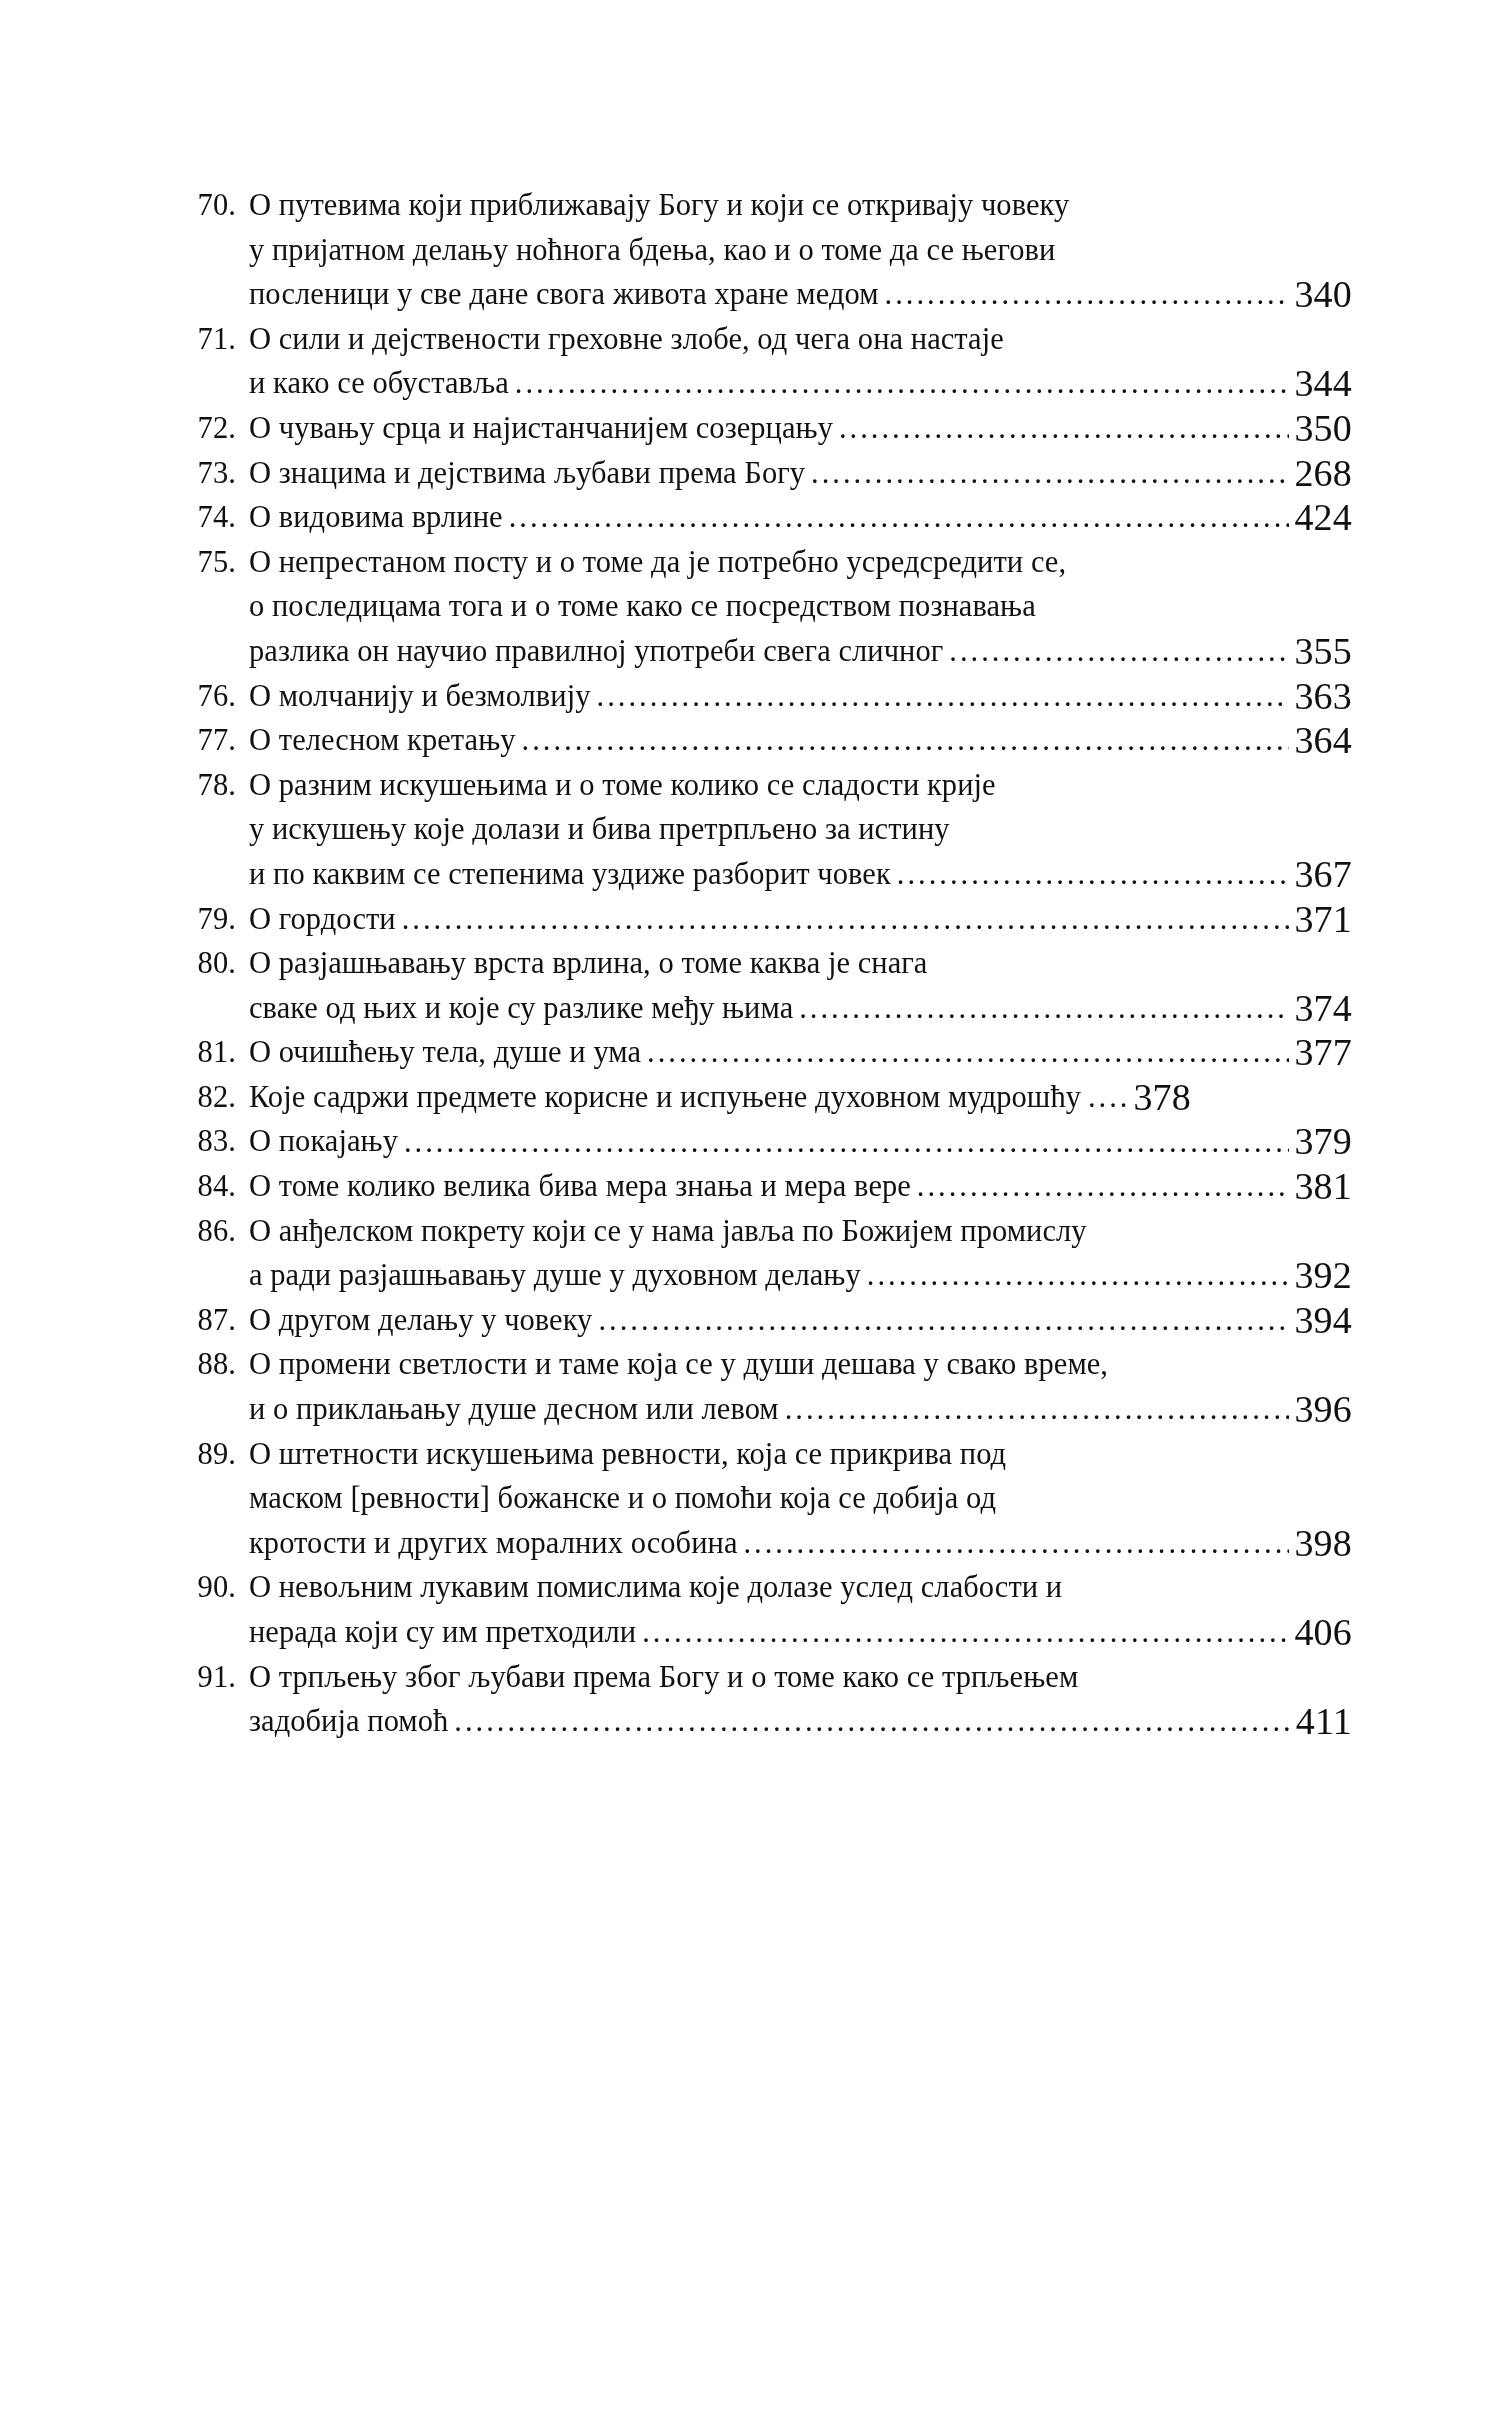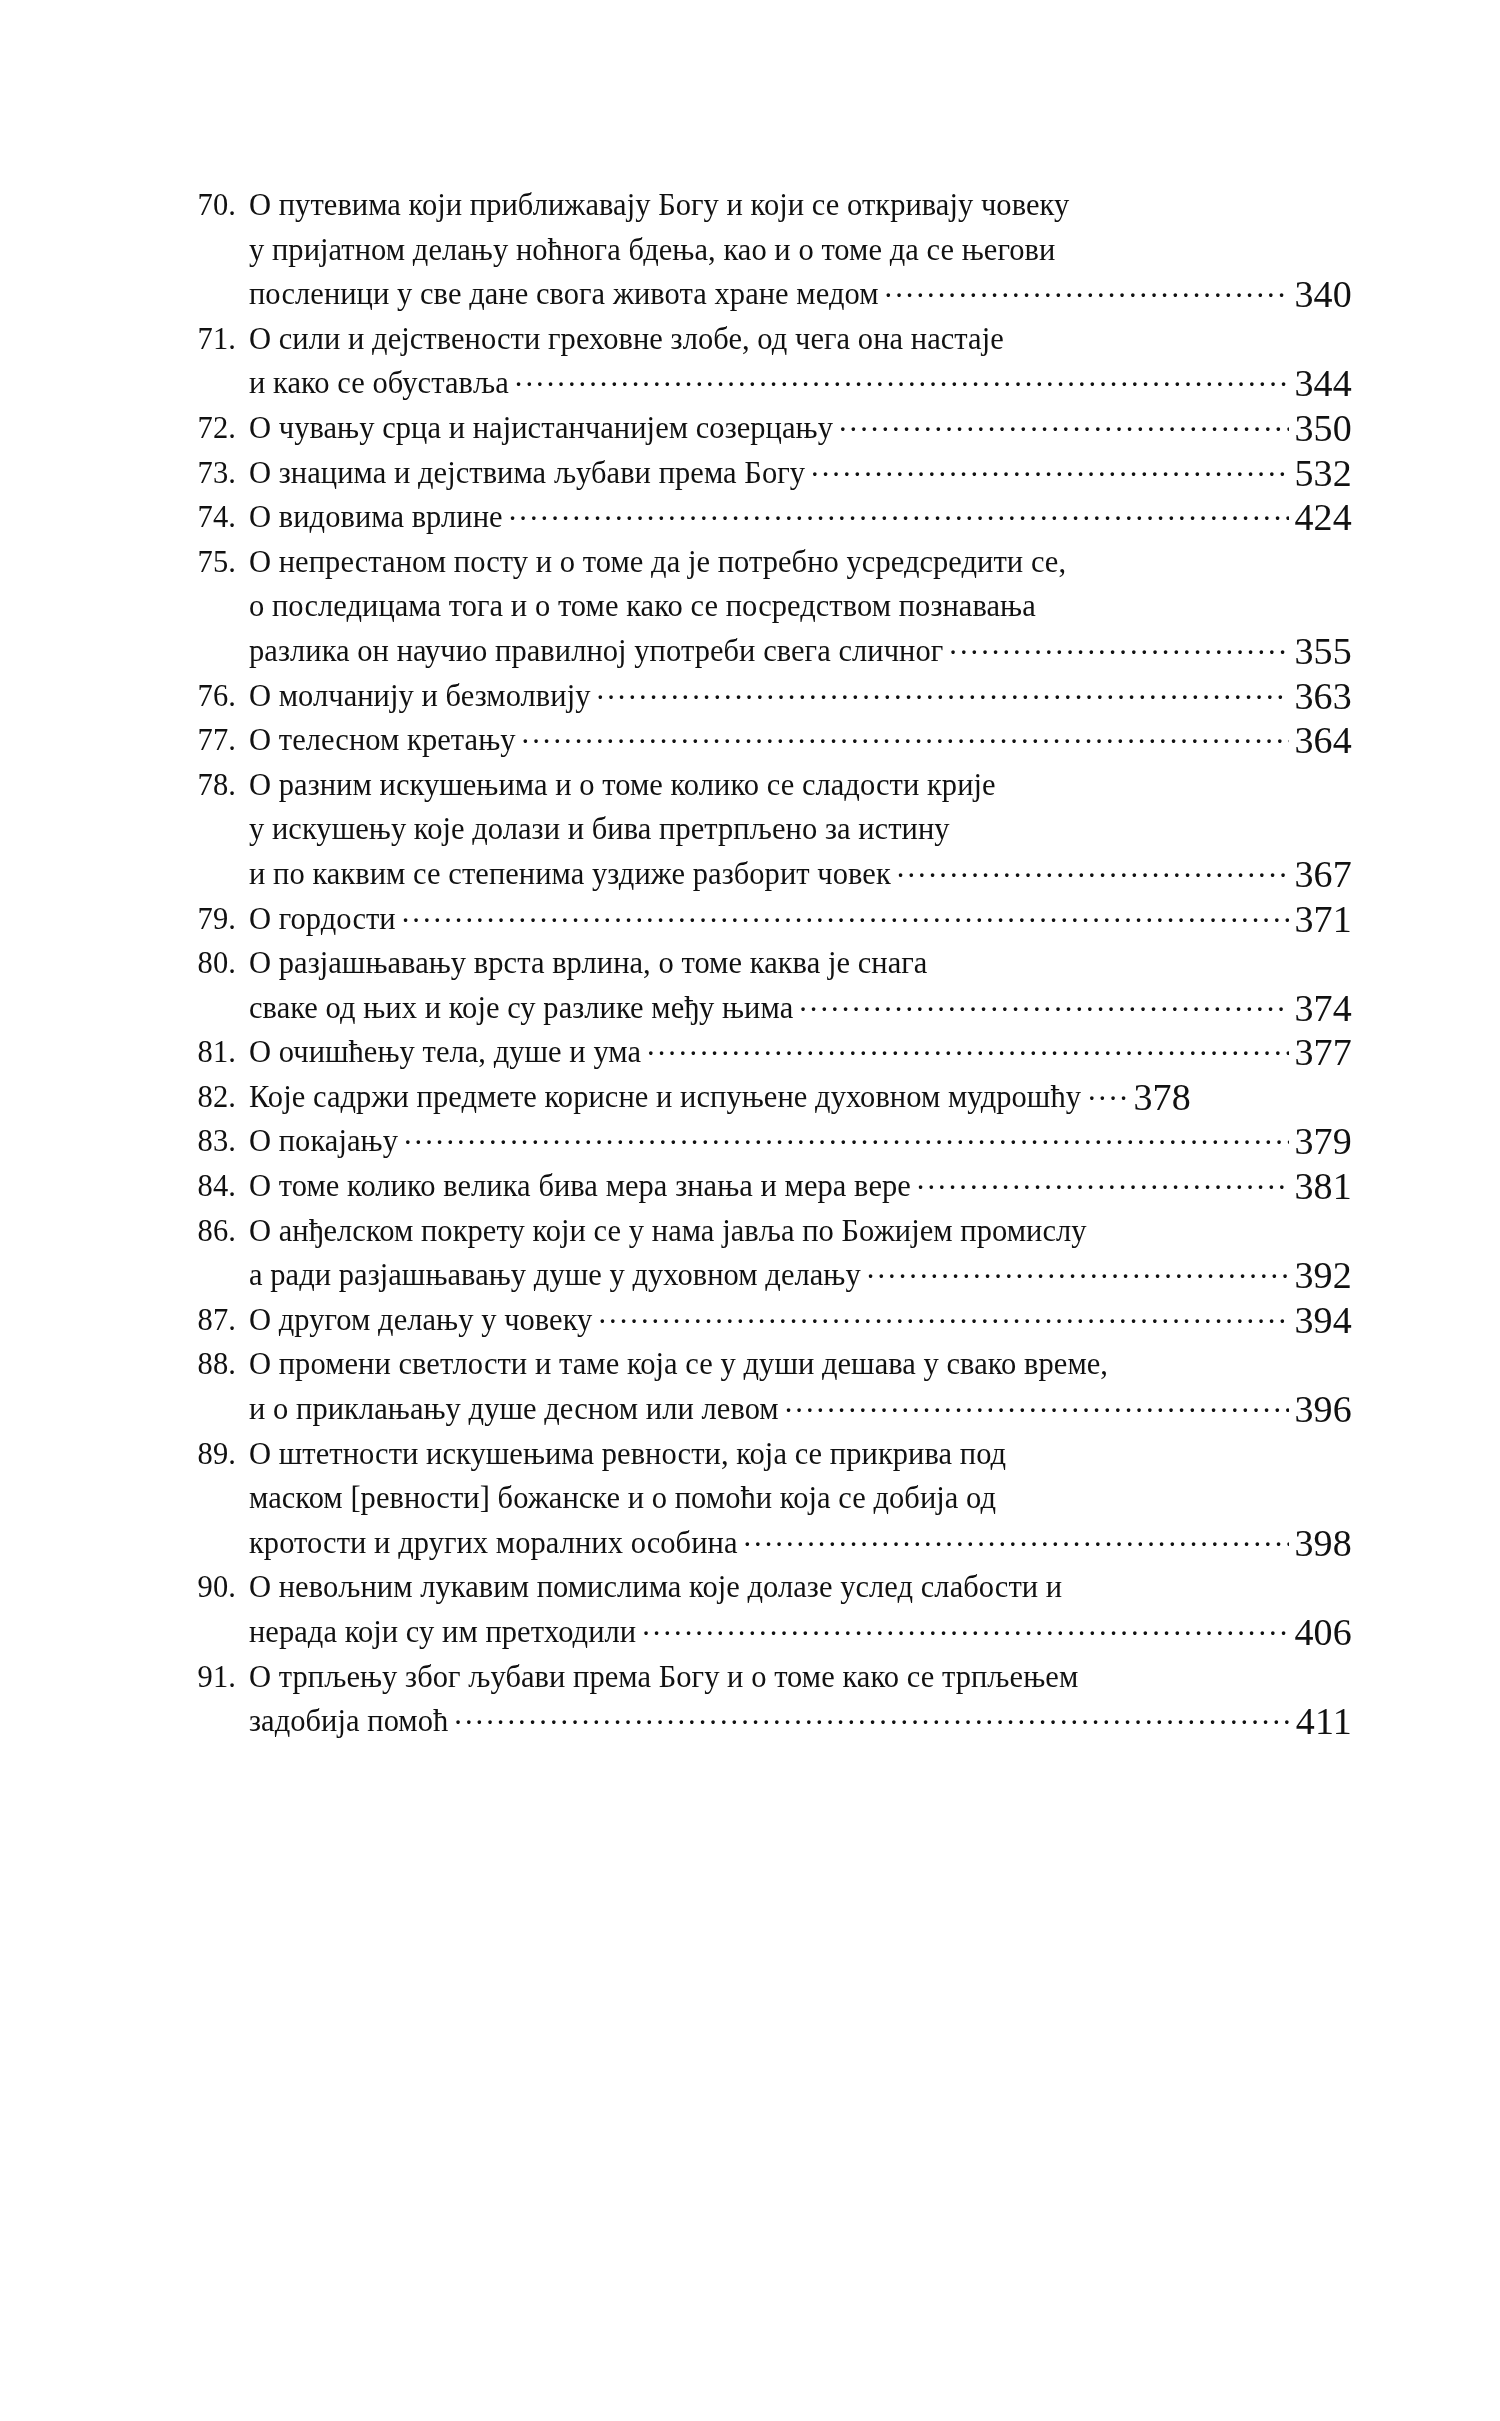--- a/index.html
+++ b/index.html
@@ -47,21 +47,21 @@
 
   .entry-lines {
     flex: 1 1 auto;
     min-width: 0;
     padding-left: 13px;
   }
 
   
   .toc-line {
     display: flex;
-    align-items: flex-start;
+    align-items: center;
     width: 100%;
     font-size: 30.5px;
     line-height: 44.6px;
     white-space: nowrap;
   }
 
   .line-text {
     flex: 0 0 auto;
     letter-spacing: 0.05px;
   }
@@ -152,21 +152,21 @@
             <span class="page-number">350</span>
           </div>
         </div>
       </div>
       <div class="toc-entry">
         <div class="entry-number">73.</div>
         <div class="entry-lines">
           <div class="toc-line">
             <span class="line-text">О знацима и дејствима љубави према Богу</span>
             <span class="leader" aria-hidden="true"></span>
-            <span class="page-number">532</span>
+            <span class="page-number">268</span>
           </div>
         </div>
       </div>
       <div class="toc-entry">
         <div class="entry-number">74.</div>
         <div class="entry-lines">
           <div class="toc-line">
             <span class="line-text">О видовима врлине</span>
             <span class="leader" aria-hidden="true"></span>
             <span class="page-number">424</span>

